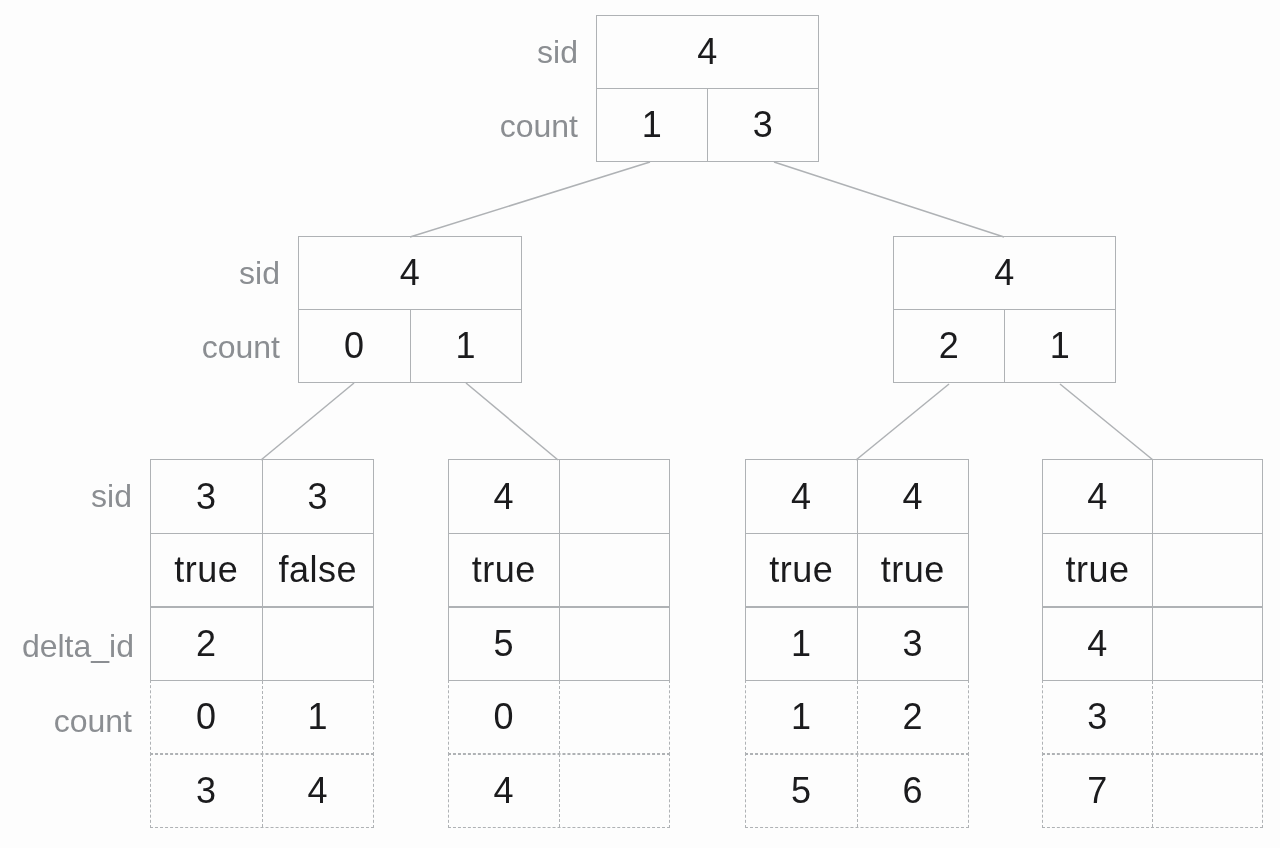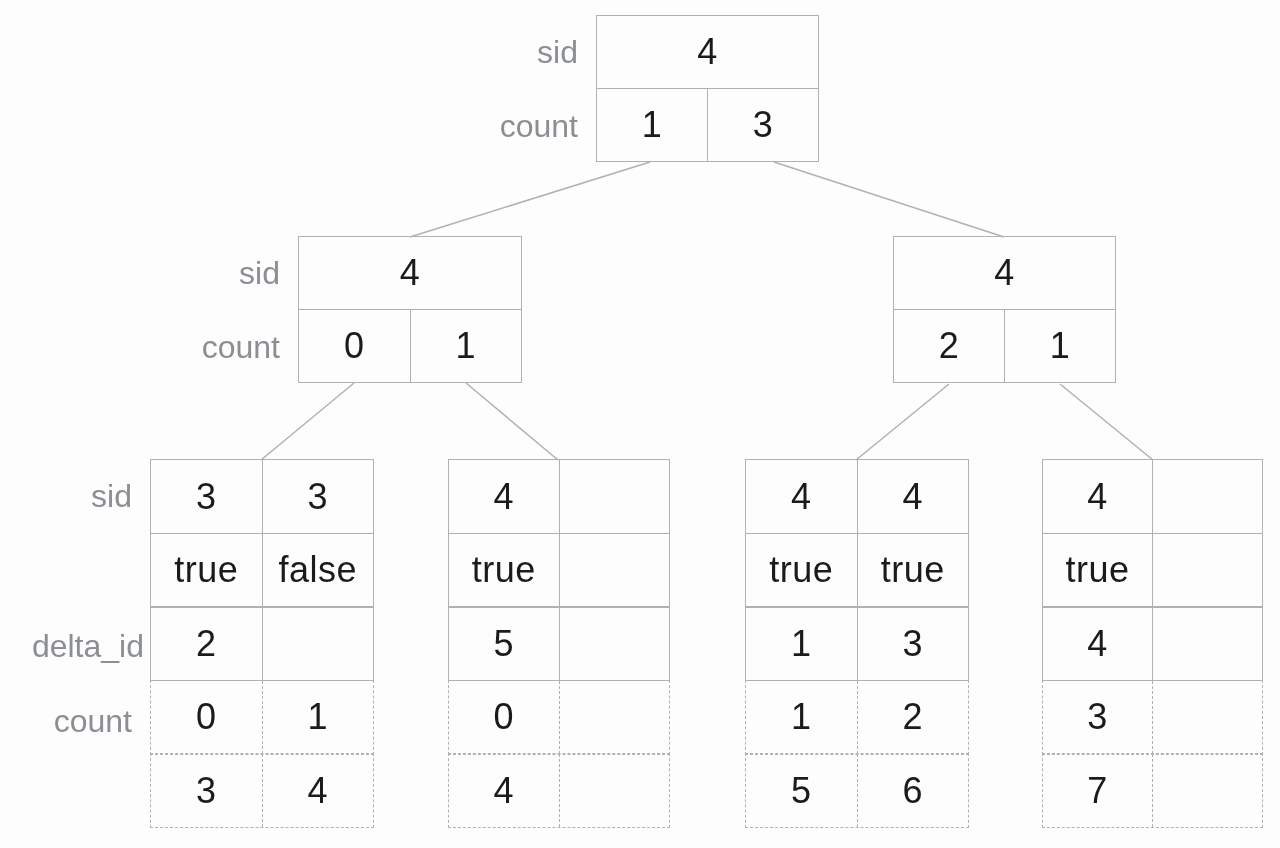--- a/index.html
+++ b/index.html
@@ -78,21 +78,21 @@
     <div class="nrow">
       <div class="cell">4</div>
     </div>
     <div class="nrow split">
       <div class="cell">2</div>
       <div class="cell">1</div>
     </div>
   </div>
 
   <div class="rlabel leafh" style="left:0;width:132px;top:459px">sid</div>
-  <div class="rlabel leafh" style="left:12px;width:132px;top:609px">delta_id</div>
+  <div class="rlabel leafh" style="left:2px;width:132px;top:609px">delta_id</div>
   <div class="rlabel leafh" style="left:0;width:132px;top:684px">count</div>
 
   <div class="node leaf" style="left:150px;top:459px;width:224px">
     <div class="nrow split">
       <div class="cell">3</div>
       <div class="cell">3</div>
     </div>
     <div class="nrow split">
       <div class="cell">true</div>
       <div class="cell">false</div>

